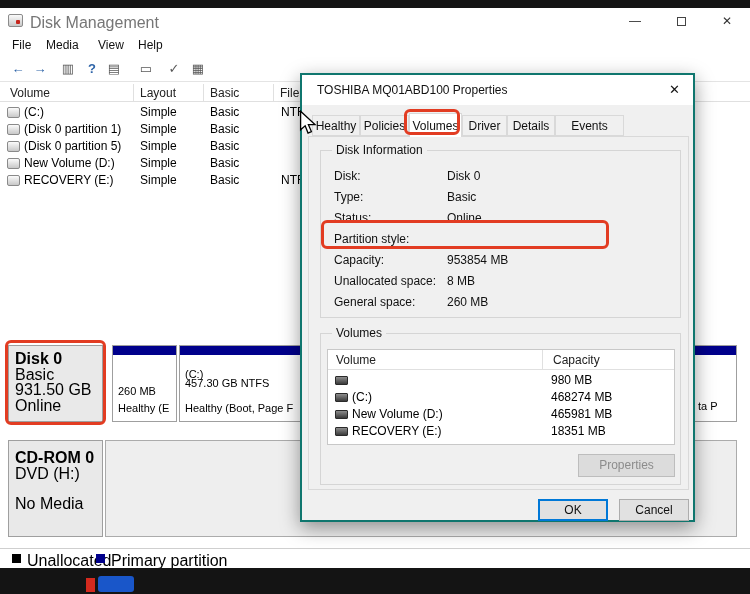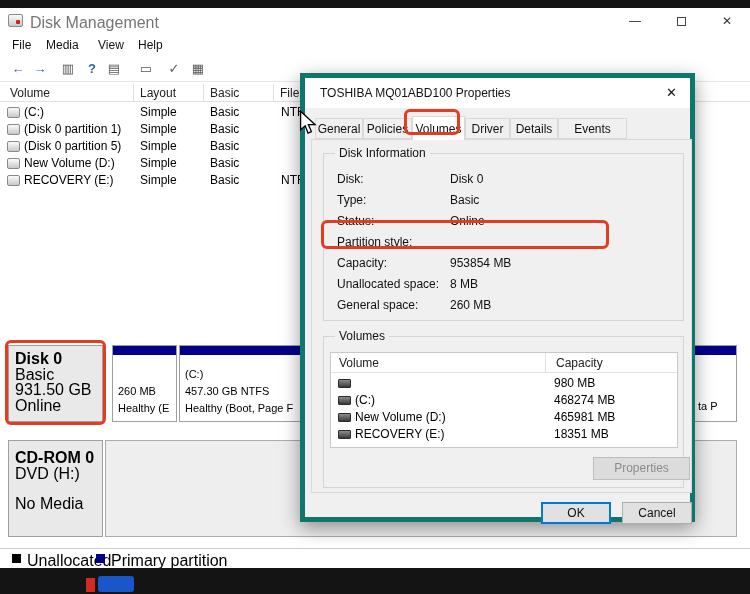--- a/index.html
+++ b/index.html
@@ -43,21 +43,21 @@
   .dlabel { position:absolute; left:8px; width:95px; background:#e9e9e9; border:1px solid #9f9f9f; }
   .part { position:absolute; top:337px; height:77px; background:#fff; border:1px solid #9f9f9f; overflow:hidden; }
   .band { position:absolute; left:0; top:0; right:0; height:9px; background:#00008b; }
   .media { position:absolute; background:#eeeeee; border:1px solid #ababab; }
 
   .legend { position:absolute; left:0; top:540px; right:0; height:20px; background:#fff; border-top:1px solid #cfcfcf; }
   .sq { position:absolute; top:5px; width:9px; height:9px; }
 
   
   #dlg { position:absolute; left:300px; top:73px; width:395px; height:449px; background:#f0f0f0;
-         border:5px solid #0f766e; box-shadow:0 6px 18px rgba(0,0,0,.4); z-index:5;text-decoration:underline; }
+         border:2px solid #0f766e; box-shadow:0 6px 18px rgba(0,0,0,.4); z-index:5;text-decoration:underline; }
   .dtitlebar { position:absolute; left:0; top:0; right:0; height:30px; background:#fff; }
   .dtitle { position:absolute; left:15px; top:8px; color:#111; white-space:nowrap; }
   .dclose { position:absolute; right:13px; top:7px; font-size:13px; color:#111; }
   .tab { position:absolute; top:40px; height:21px; line-height:21px; text-align:center; background:#f0f0f0;
          border:1px solid #d9d9d9; font-size:12px; color:#111; }
   .tab.sel { top:38px; height:24px; line-height:24px; background:#fff; border-bottom:none; z-index:2; }
   .tabbody { position:absolute; left:6px; top:61px; width:381px; height:354px; background:#f0f0f0; border:1px solid #d9d9d9; }
   .grp { position:absolute; border:1px solid #d5d5d5; }
   .grplabel { position:absolute; background:#f0f0f0; padding:0 4px; color:#111; white-space:nowrap; }
   .fldlabel { position:absolute; left:32px; color:#111; white-space:nowrap; }
@@ -166,21 +166,21 @@
 
     <div class="part" style="left:112px; width:65px;">
       <div class="band"></div>
       <span class="txt small" style="left:5px; top:39px;">260 MB</span>
       <span class="txt small" style="left:5px; top:56px;">Healthy (E</span>
     </div>
 
     <div class="part" style="left:179px; width:441px;">
       <div class="band"></div>
       <span class="txt small" style="left:5px; top:22px;">(C:)</span>
-      <span class="txt small" style="left:5px; top:39px;">457.30 GB NTFS</span>
+      <span class="txt small" style="left:5px; top:31px;">457.30 GB NTFS</span>
       <span class="txt small" style="left:5px; top:56px;">Healthy (Boot, Page F</span>
     </div>
 
     <div class="part" style="left:622px; width:115px;">
       <div class="band"></div>
       <span class="txt small" style="left:75px; top:54px;">ta P</span>
     </div>
 
     <div class="dlabel" style="top:432px; height:97px;">
       <span class="txt" style="left:6px; top:8px;  font-weight:bold;">CD-ROM 0</span>
@@ -196,21 +196,21 @@
       <span class="txt" style="left:111px; top:3px;">Primary partition</span>
     </div>
   </div>
 
   <div id="dlg">
     <div class="dtitlebar">
       <span class="dtitle">TOSHIBA MQ01ABD100 Properties</span>
       <span class="dclose">✕</span>
     </div>
 
-    <div class="tab" style="left:10px;  width:48px;">General</div>
+    <div class="tab" style="left:10px;  width:48px;">Healthy</div>
     <div class="tab" style="left:58px;  width:49px;">Policies</div>
     <div class="tab sel" style="left:107px; width:53px;">Volumes</div>
     <div class="tab" style="left:160px; width:45px;">Driver</div>
     <div class="tab" style="left:205px; width:48px;">Details</div>
     <div class="tab" style="left:253px; width:69px;">Events</div>
 
     <div class="tabbody"></div>
 
     <div class="grp" style="left:18px; top:75px; width:361px; height:168px;"></div>
     <span class="grplabel" style="left:30px; top:68px;">Disk Information</span>
@@ -251,21 +251,21 @@
         <span style="left:24px;">New Volume (D:)</span>
         <span style="left:223px;">465981 MB</span>
       </div>
       <div class="vtrow" style="top:73px;">
         <i class="vol-ico"></i>
         <span style="left:24px;">RECOVERY (E:)</span>
         <span style="left:223px;">18351 MB</span>
       </div>
     </div>
 
-    <div class="btn dis" style="left:288px; top:379px; width:97px; height:23px; line-height:21px;">Properties</div>
+    <div class="btn dis" style="left:276px; top:379px; width:97px; height:23px; line-height:21px;">Properties</div>
 
     <div class="btn def" style="left:236px; top:424px; width:70px; height:22px; line-height:18px;">OK</div>
     <div class="btn" style="left:317px; top:424px; width:70px; height:22px; line-height:20px;">Cancel</div>
   </div>
 
   <div class="anno" style="left:404px; top:109px; width:56px; height:26px;"></div>
   <div class="anno" style="left:321px; top:220px; width:288px; height:29px;"></div>
   <div class="anno" style="left:5px;   top:340px; width:101px; height:85px;"></div>
 
   <svg id="cursor" width="20" height="24" viewBox="0 0 16 20">

